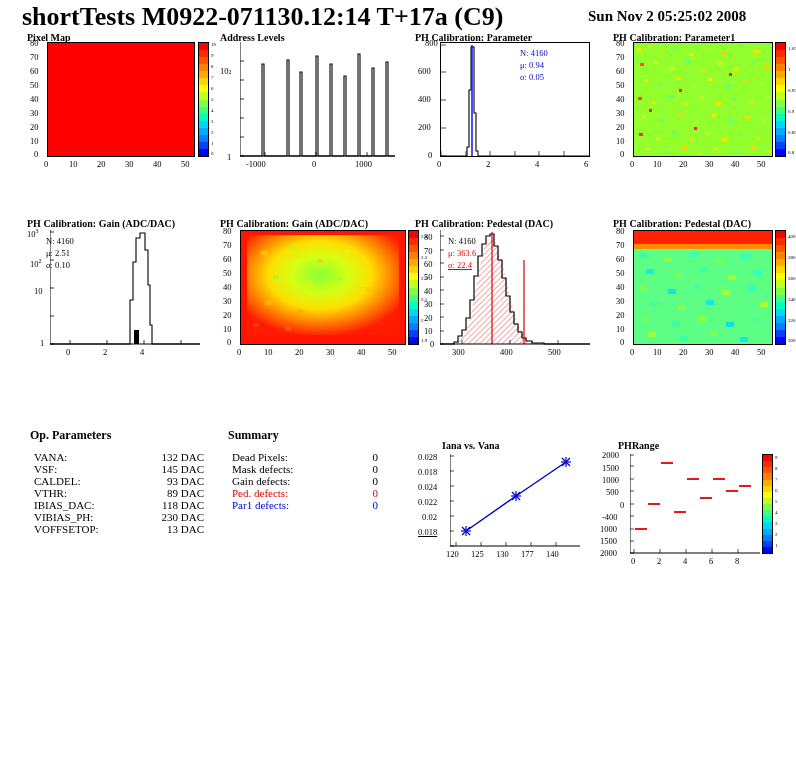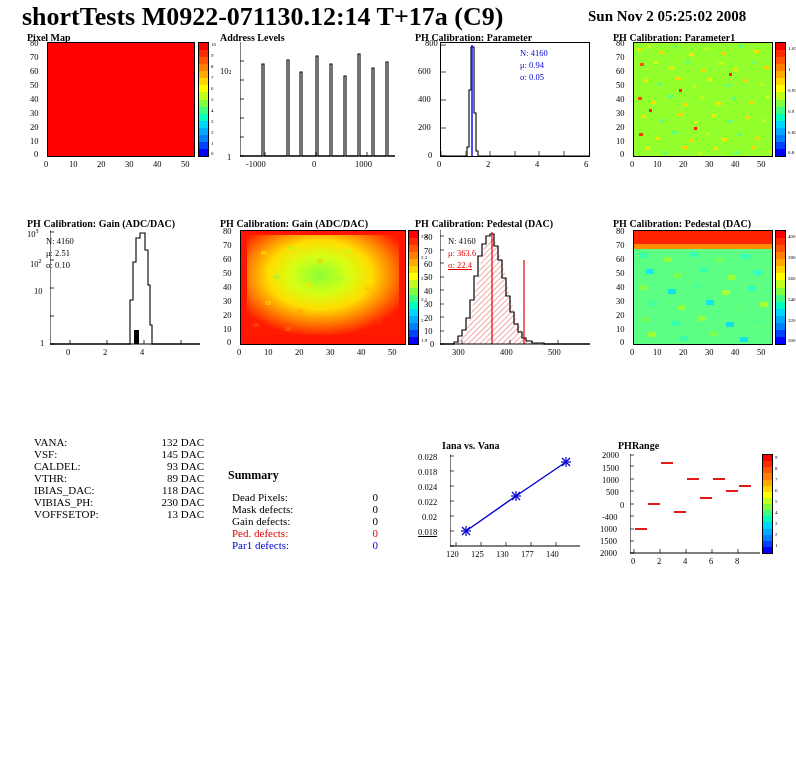--- a/index.html
+++ b/index.html
@@ -547,20 +547,21 @@
     <div class="axlabel" style="left:22px;top:129px;">0</div>
     <div class="axlabel" style="left:45px;top:129px;">10</div>
     <div class="axlabel" style="left:71px;top:129px;">20</div>
     <div class="axlabel" style="left:97px;top:129px;">30</div>
     <div class="axlabel" style="left:123px;top:129px;">40</div>
     <div class="axlabel" style="left:149px;top:129px;">50</div>
   </div>
 </div>
 
 <div class="opbox" style="left:30px;top:428px;">
+  <div class="sec-title">Op. Parameters</div>
   <div style="margin-top:8px;margin-left:4px;">
     <div class="row">
       <span class="lbl">VANA:</span><span class="val">132 DAC</span>
     </div>
     <div class="row">
       <span class="lbl">VSF:</span><span class="val">145 DAC</span>
     </div>
     <div class="row">
       <span class="lbl">CALDEL:</span><span class="val">93 DAC</span>
     </div>
@@ -572,21 +573,21 @@
     </div>
     <div class="row">
       <span class="lbl">VIBIAS_PH:</span><span class="val">230 DAC</span>
     </div>
     <div class="row">
       <span class="lbl">VOFFSETOP:</span><span class="val">13 DAC</span>
     </div>
   </div>
 </div>
 
-<div class="opbox" style="left:228px;top:428px;margin-top:40px;">
+<div class="opbox" style="left:228px;top:428px;">
   <div class="sec-title">Summary</div>
   <div style="margin-top:8px;margin-left:4px;">
     <div class="row">
       <span class="sumlbl">Dead Pixels:</span><span class="sumval">0</span>
     </div>
     <div class="row">
       <span class="sumlbl">Mask defects:</span><span class="sumval">0</span>
     </div>
     <div class="row">
       <span class="sumlbl">Gain defects:</span><span class="sumval">0</span>

